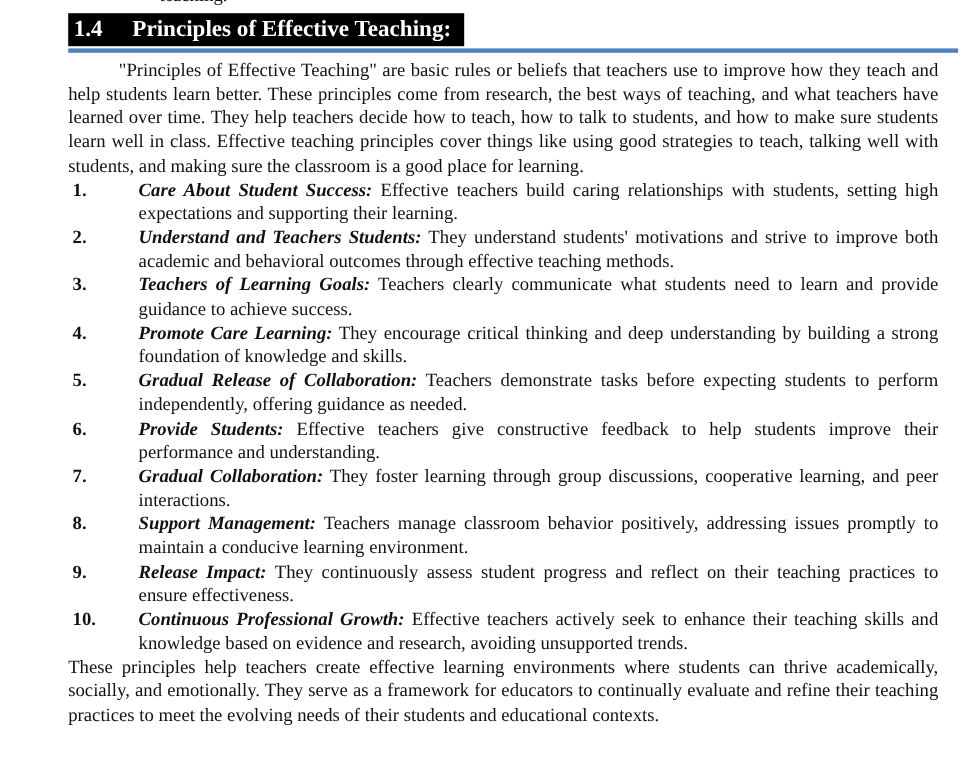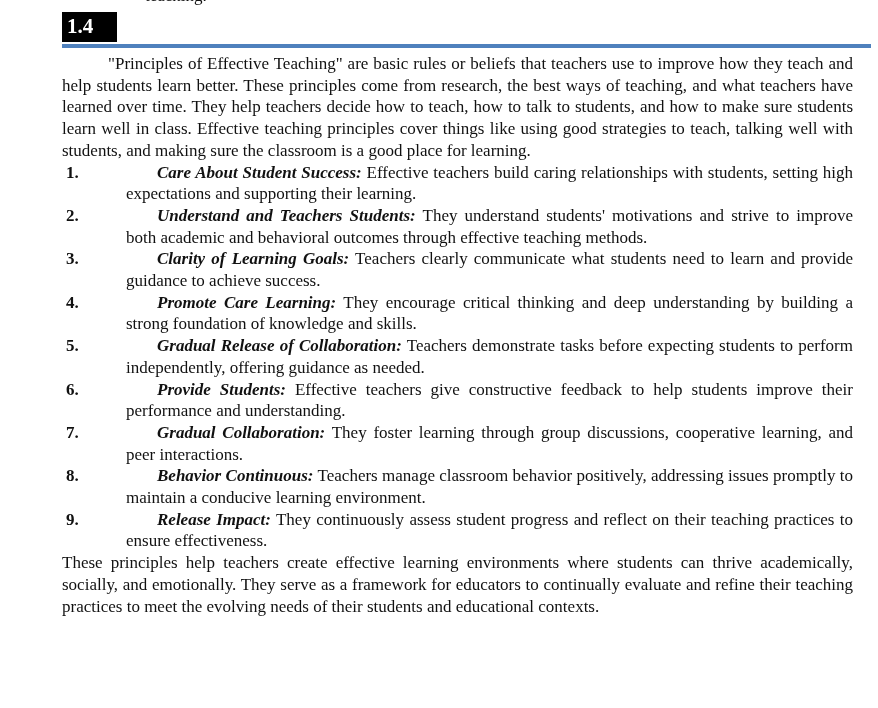--- a/index.html
+++ b/index.html
@@ -34,21 +34,21 @@
   
   .heading-box {
     position: absolute;
     top: 12px;
     left: 62px;
     background: #000000;
     color: #ffffff;
     font-weight: bold;
     font-size: 21px;
     line-height: 27px;
-    padding: 1px 24px 2px 5px;
+    padding: 1px 12px 2px 5px;
     display: inline-flex;
     gap: 27px;
     white-space: nowrap;
   }
   .rule-blue {
     position: absolute;
     top: 44px;
     left: 62px;
     width: 809px;
     height: 4px;
@@ -78,61 +78,62 @@
     text-align: justify;
   }
   .principle .num {
     position: absolute;
     left: 4px;
     font-weight: bold;
   }
   .principle .term {
     font-weight: bold;
     font-style: italic;
-    margin-left: 31px;
   }
   .closing {
     margin: 0;
   }
 </style>
 </head>
 <body>
 
 <div class="page" style="color: rgb(17, 17, 17);">
 
   <div class="clipped-line">
     <span>teaching.</span>
   </div>
 
   <div class="heading-box" style="background: rgb(0, 0, 0); color: rgb(255, 255, 255);">
     <span>1.4</span>
+    <span>Principles of Effective Teaching:</span>
   </div>
 
   <div class="rule-blue" style="background: rgb(79, 129, 189);"></div>
 
   <div class="content">
     <p class="intro">"Principles of Effective Teaching" are basic rules or beliefs that teachers use to improve how they teach and help students learn better. These principles come from research, the best ways of teaching, and what teachers have learned over time. They help teachers decide how to teach, how to talk to students, and how to make sure students learn well in class. Effective teaching principles cover things like using good strategies to teach, talking well with students, and making sure the classroom is a good place for learning.</p>
 
     <ol class="principles">
   <li class="principle"><span class="num">1.</span><span class="term">Care About Student Success:</span> <span class="desc">Effective teachers build caring relationships with students, setting high expectations and supporting their learning.</span></li>
 
   <li class="principle"><span class="num">2.</span><span class="term">Understand and Teachers Students:</span> <span class="desc">They understand students' motivations and strive to improve both academic and behavioral outcomes through effective teaching methods.</span></li>
 
-  <li class="principle"><span class="num">3.</span><span class="term">Clarity of Learning Goals:</span> <span class="desc">Teachers clearly communicate what students need to learn and provide guidance to achieve success.</span></li>
+  <li class="principle"><span class="num">3.</span><span class="term">Teachers of Learning Goals:</span> <span class="desc">Teachers clearly communicate what students need to learn and provide guidance to achieve success.</span></li>
 
   <li class="principle"><span class="num">4.</span><span class="term">Promote Care Learning:</span> <span class="desc">They encourage critical thinking and deep understanding by building a strong foundation of knowledge and skills.</span></li>
 
   <li class="principle"><span class="num">5.</span><span class="term">Gradual Release of Collaboration:</span> <span class="desc">Teachers demonstrate tasks before expecting students to perform independently, offering guidance as needed.</span></li>
 
   <li class="principle"><span class="num">6.</span><span class="term">Provide Students:</span> <span class="desc">Effective teachers give constructive feedback to help students improve their performance and understanding.</span></li>
 
   <li class="principle"><span class="num">7.</span><span class="term">Gradual Collaboration:</span> <span class="desc">They foster learning through group discussions, cooperative learning, and peer interactions.</span></li>
 
-  <li class="principle"><span class="num">8.</span><span class="term">Behavior Continuous:</span> <span class="desc">Teachers manage classroom behavior positively, addressing issues promptly to maintain a conducive learning environment.</span></li>
+  <li class="principle"><span class="num">8.</span><span class="term">Support Management:</span> <span class="desc">Teachers manage classroom behavior positively, addressing issues promptly to maintain a conducive learning environment.</span></li>
 
   <li class="principle"><span class="num">9.</span><span class="term">Release Impact:</span> <span class="desc">They continuously assess student progress and reflect on their teaching practices to ensure effectiveness.</span></li>
 
+  <li class="principle"><span class="num">10.</span><span class="term">Continuous Professional Growth:</span> <span class="desc">Effective teachers actively seek to enhance their teaching skills and knowledge based on evidence and research, avoiding unsupported trends.</span></li>
 </ol>
 
     <p class="closing">These principles help teachers create effective learning environments where students can thrive academically, socially, and emotionally. They serve as a framework for educators to continually evaluate and refine their teaching practices to meet the evolving needs of their students and educational contexts.</p>
   </div>
 
 </div>
 
 </body></html>

